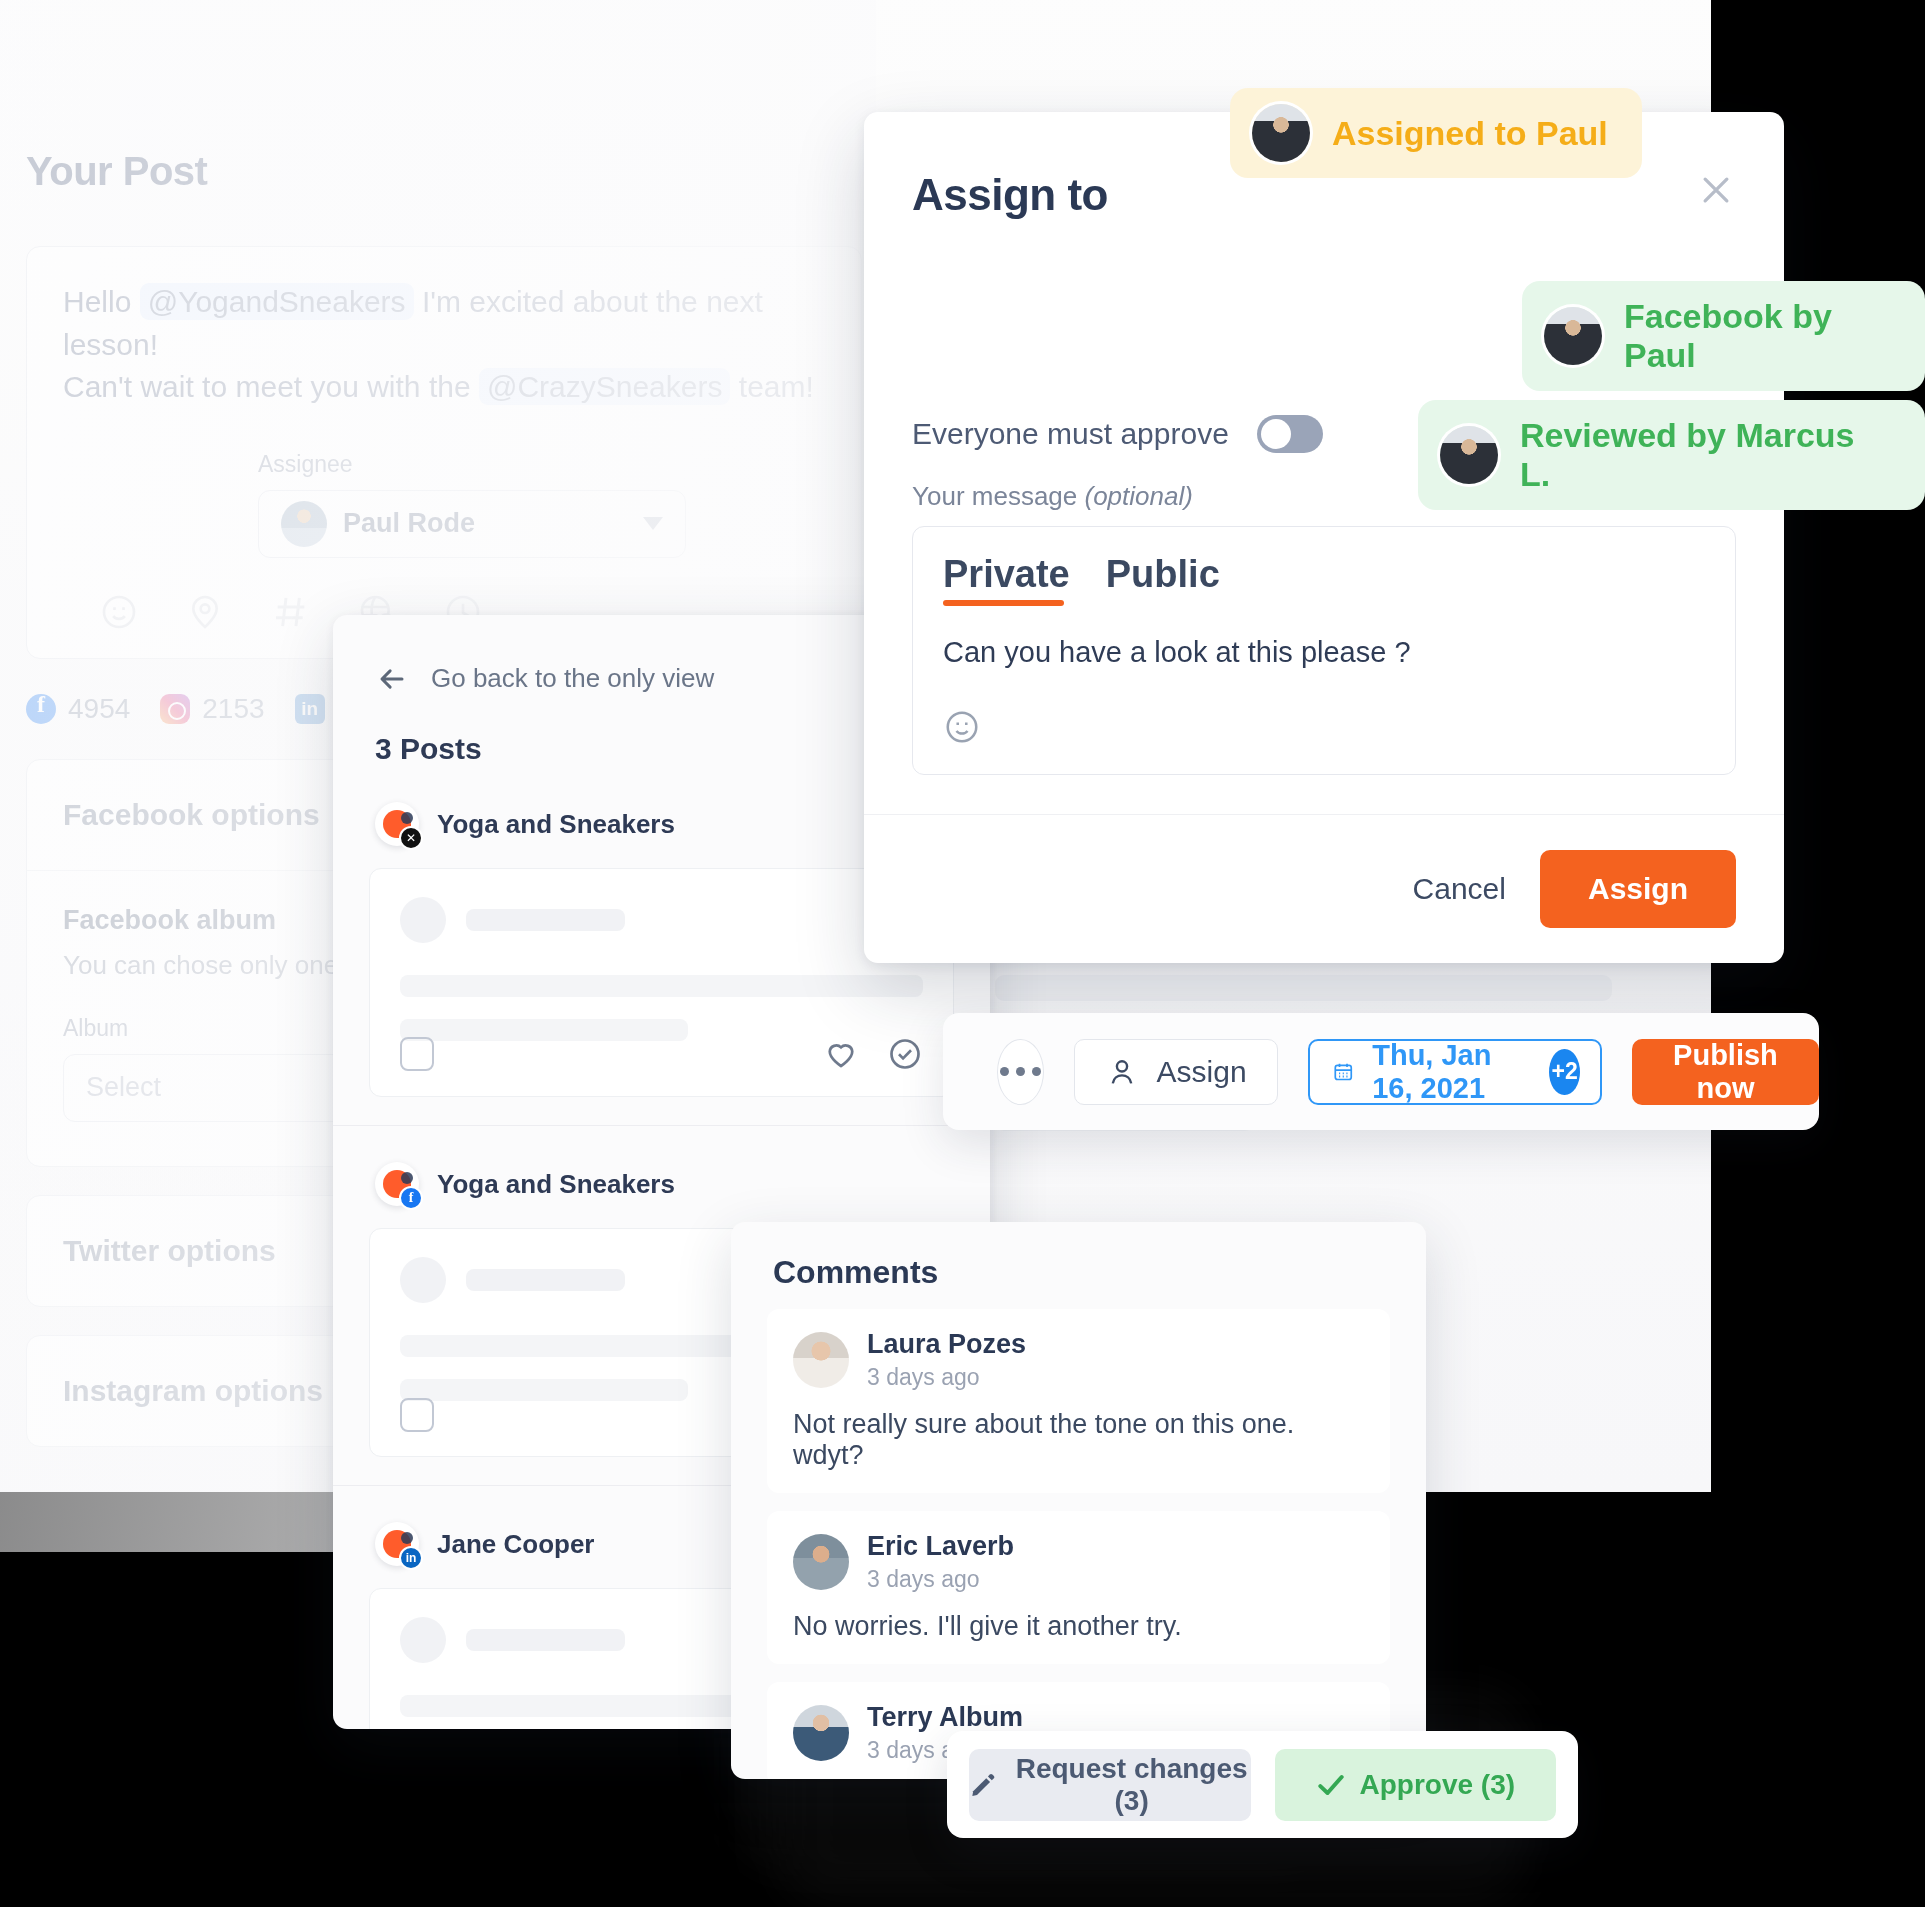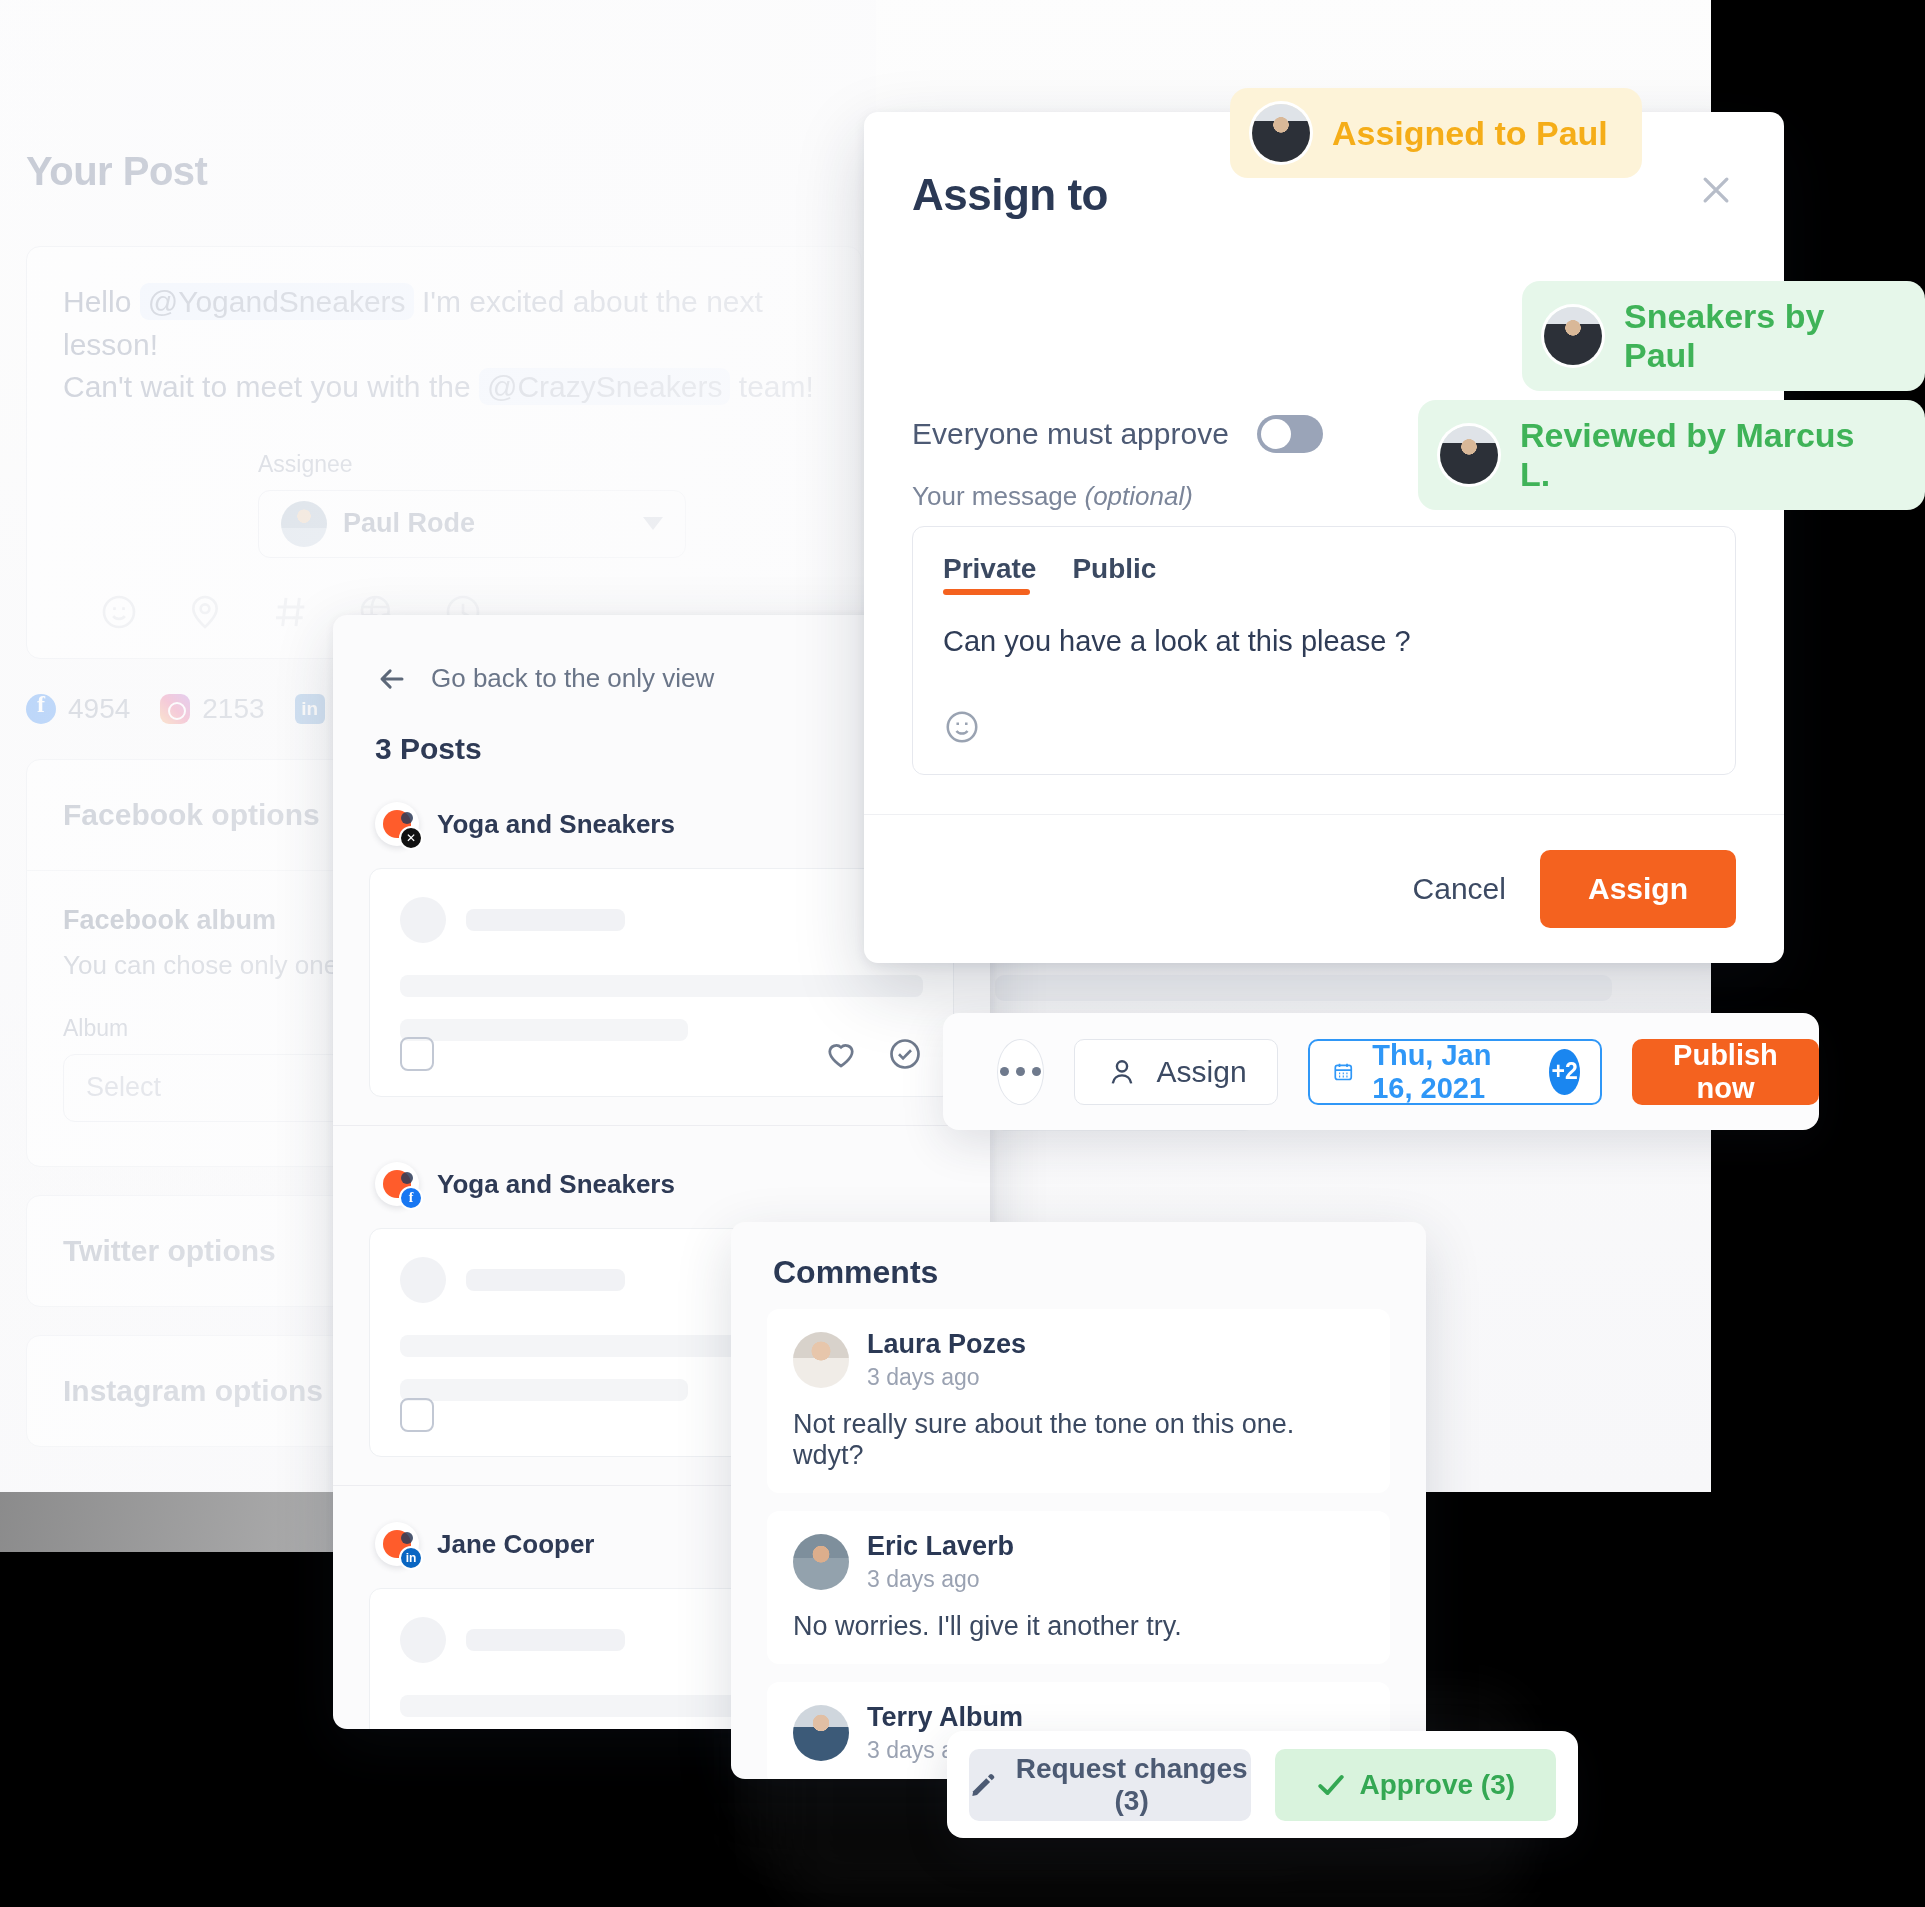--- a/index.html
+++ b/index.html
@@ -168,21 +168,21 @@
   .approve-label { font-size:30px; color:#4d5a74; }
   .toggle { width:66px; height:38px; border-radius:19px; background:#9aa4b8; position:relative; }
   .toggle .knob { position:absolute; left:4px; top:4px; width:30px; height:30px; border-radius:50%; background:#fff; }
   .msg-label { font-size:26px; color:#7b8599; padding: 28px 0 0 48px; }
   .msg-label i { font-style: italic; }
   .msg-box {
     margin: 14px 48px 0 48px; border:1px solid #e6e8ee; border-radius:12px;
     height: 249px; padding: 26px 30px; position:relative;
   }
   .tabs { display:flex; gap:36px; align-items:flex-start; }
-  .tab { font-size:28px; font-weight:700; color:#3b4961; padding-bottom:10px; }
+  .tab { font-size:38px; font-weight:700; color:#3b4961; padding-bottom:10px; }
   .tab.active { position:relative; }
   .tab.active::after { content:""; position:absolute; left:0; right:6px; bottom:0; height:6px; border-radius:3px; background:#f4621f; }
   .msg-text { font-size:29px; color:#2f3c56; margin-top: 30px; }
   .msg-emoji { position:absolute; left:30px; bottom:24px; }
   .modal-foot {
     position:absolute; left:0; right:0; bottom:0; height:149px;
     border-top:1px solid #eff0f3; display:flex; align-items:center; justify-content:flex-end; gap:34px; padding-right:48px;
   }
   .btn-cancel { font-size:30px; color:#3c4a63; background:none; border:none; cursor:pointer; font-family:inherit; }
   .btn-assign {
@@ -491,21 +491,21 @@
       <button class="btn-assign">Assign</button>
     </div>
   </div>
 
   <div class="badge badge-assigned">
     <span class="ava ava-paul"></span>
     <span class="txt">Assigned to Paul</span>
   </div>
   <div class="badge badge-rev1">
     <span class="ava ava-paul"></span>
-    <span class="txt">Sneakers by Paul</span>
+    <span class="txt">Facebook by Paul</span>
   </div>
   <div class="badge badge-rev2">
     <span class="ava ava-paul"></span>
     <span class="txt">Reviewed by Marcus L.</span>
   </div>
 
   <div class="publish-bar">
     <div class="dots-btn">
         <i></i>
         <i></i>

